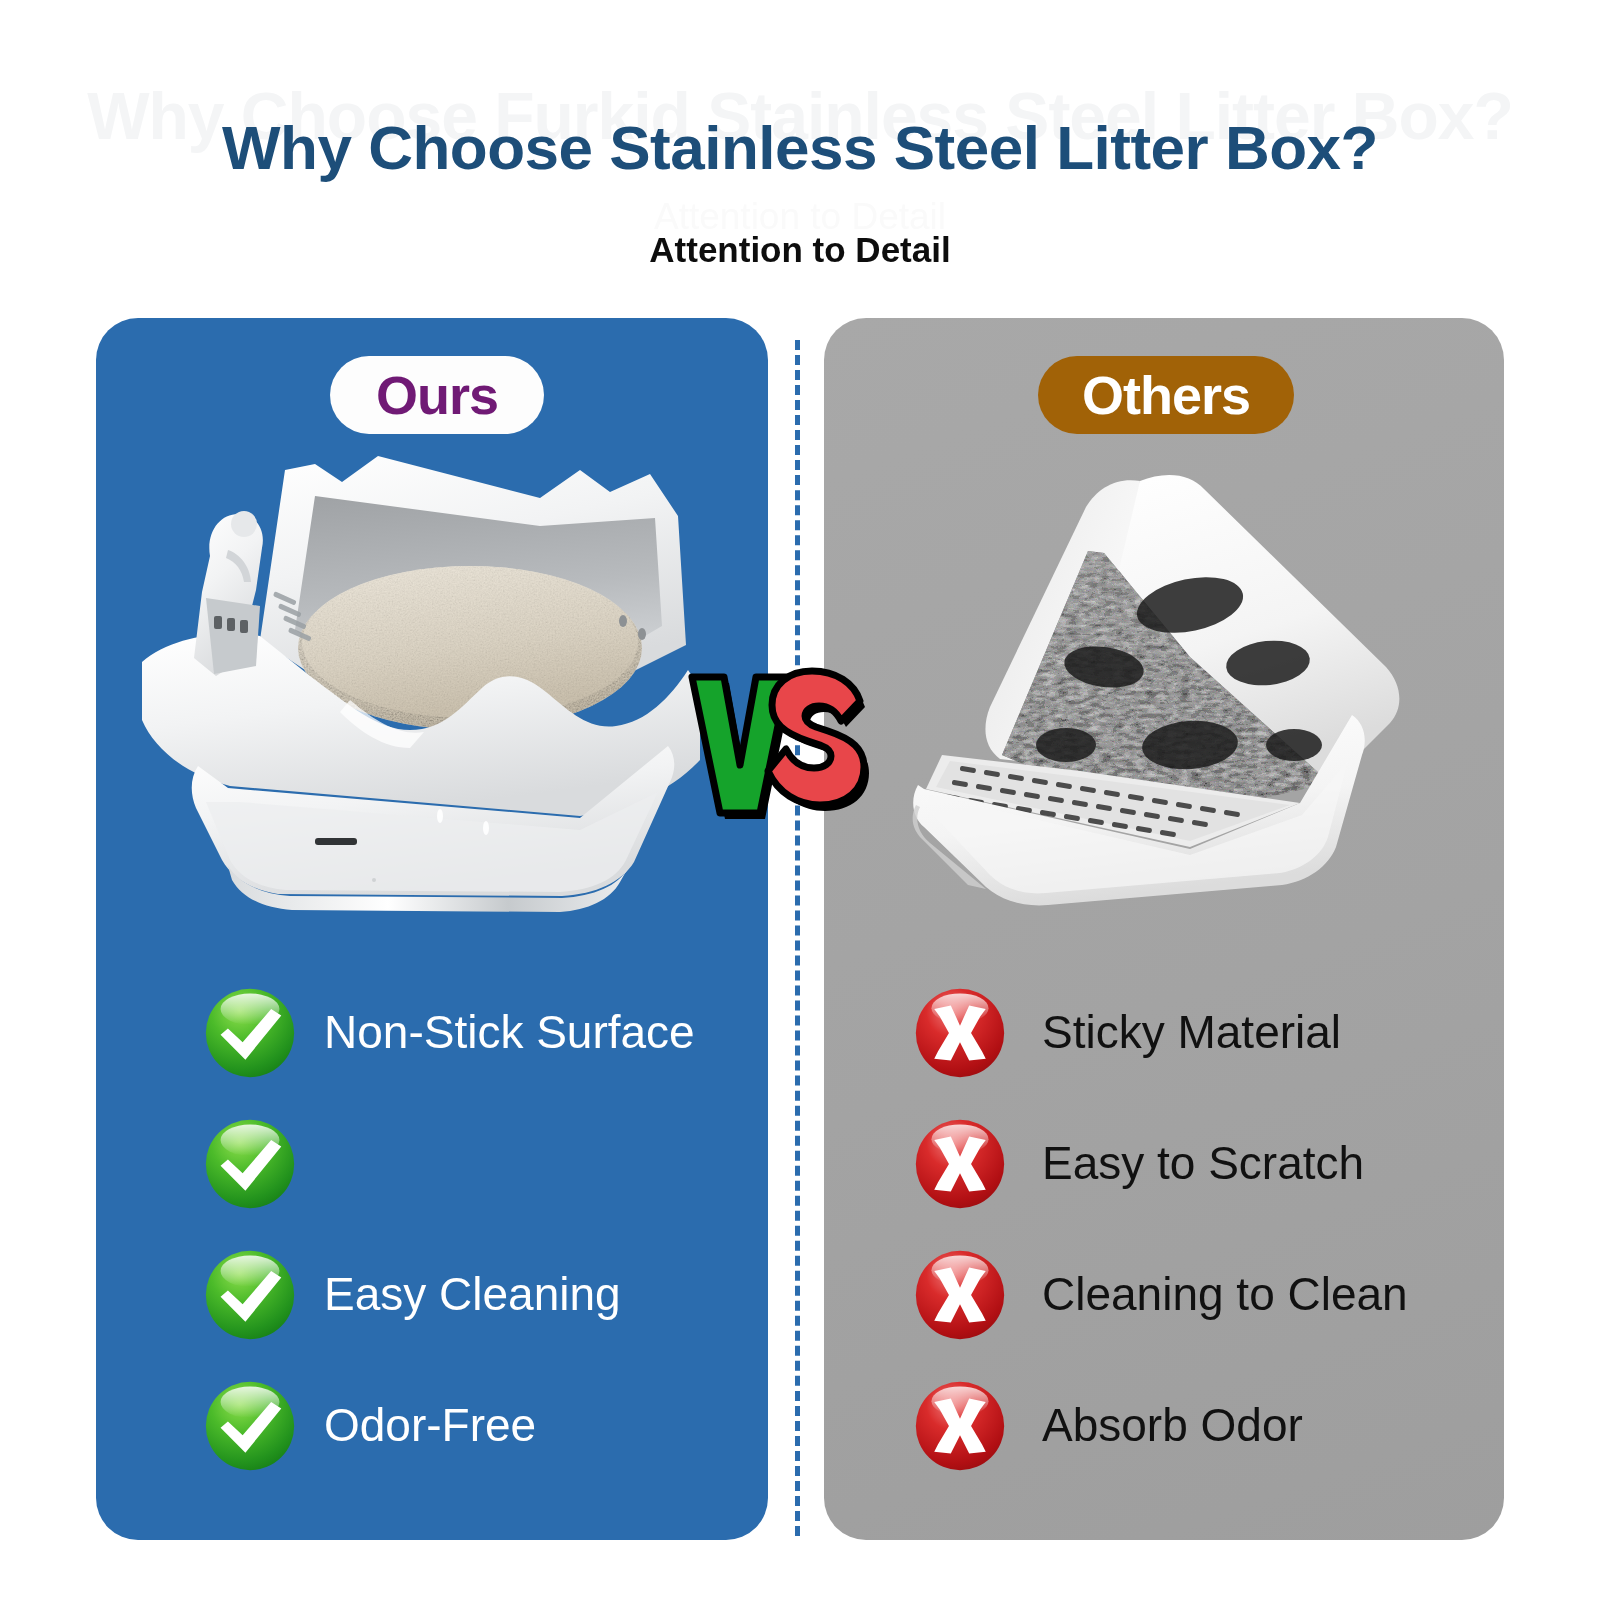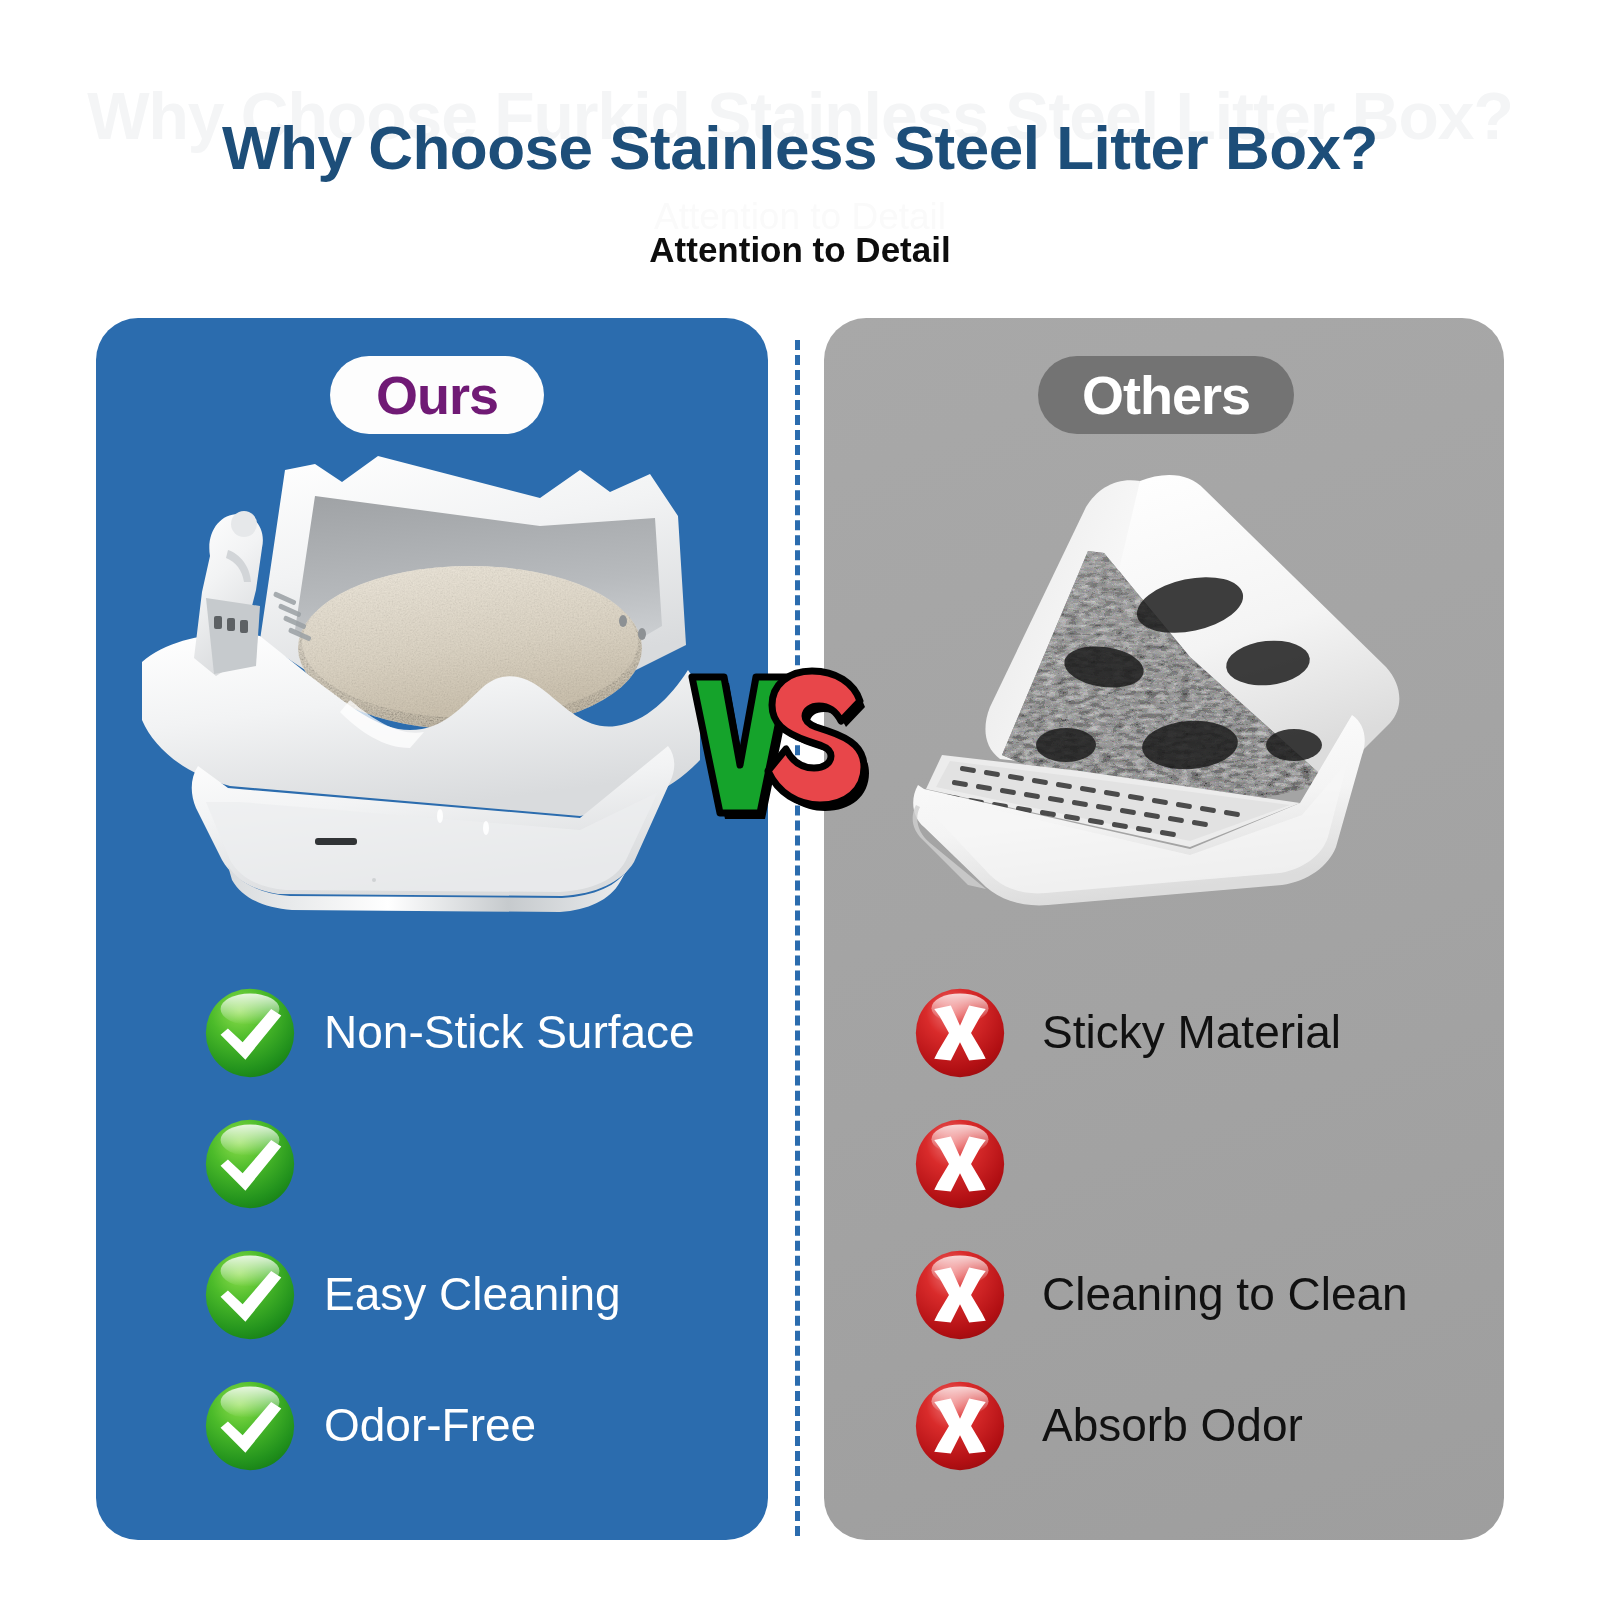--- a/index.html
+++ b/index.html
@@ -113,21 +113,21 @@
   .badge-ours {
     left: 330px;
     width: 214px;
     background: #fdfdfd;
     color: #701a75;
     letter-spacing: -1px;
   }
   .badge-others {
     left: 1038px;
     width: 256px;
-    background: #737373;
+    background: #a16207;
     color: #ffffff;
     letter-spacing: -1px;
   }
 
   
   .product {
     position: absolute;
   }
   .product-ours  { left: 110px; top: 430px; width: 620px; height: 500px; }
   .product-others{ left: 890px; top: 455px; width: 560px; height: 500px; }
@@ -497,20 +497,21 @@
       <span class="feature-label">Sticky Material</span>
     </div>
 
     <div class="feature-row">
       <svg class="feature-icon" viewBox="0 0 100 100">
         <circle cx="50" cy="50" r="48" fill="url(#rcr0)"></circle>
         <ellipse cx="50" cy="23" rx="31" ry="16" fill="url(#rgl0)"></ellipse>
         <path d="M22 24 L40 20 L50 42 L60 20 L78 24 L72 32 L62 50 L74 70 L78 78 L60 80
                  L50 60 L40 80 L22 78 L26 70 L38 50 L28 32 Z" fill="#ffffff"></path>
       </svg>
+      <span class="feature-label">Easy to Scratch</span>
     </div>
 
     <div class="feature-row">
       <svg class="feature-icon" viewBox="0 0 100 100">
         <circle cx="50" cy="50" r="48" fill="url(#rcr0)"></circle>
         <ellipse cx="50" cy="23" rx="31" ry="16" fill="url(#rgl0)"></ellipse>
         <path d="M22 24 L40 20 L50 42 L60 20 L78 24 L72 32 L62 50 L74 70 L78 78 L60 80
                  L50 60 L40 80 L22 78 L26 70 L38 50 L28 32 Z" fill="#ffffff"></path>
       </svg>
       <span class="feature-label">Cleaning to Clean</span>

